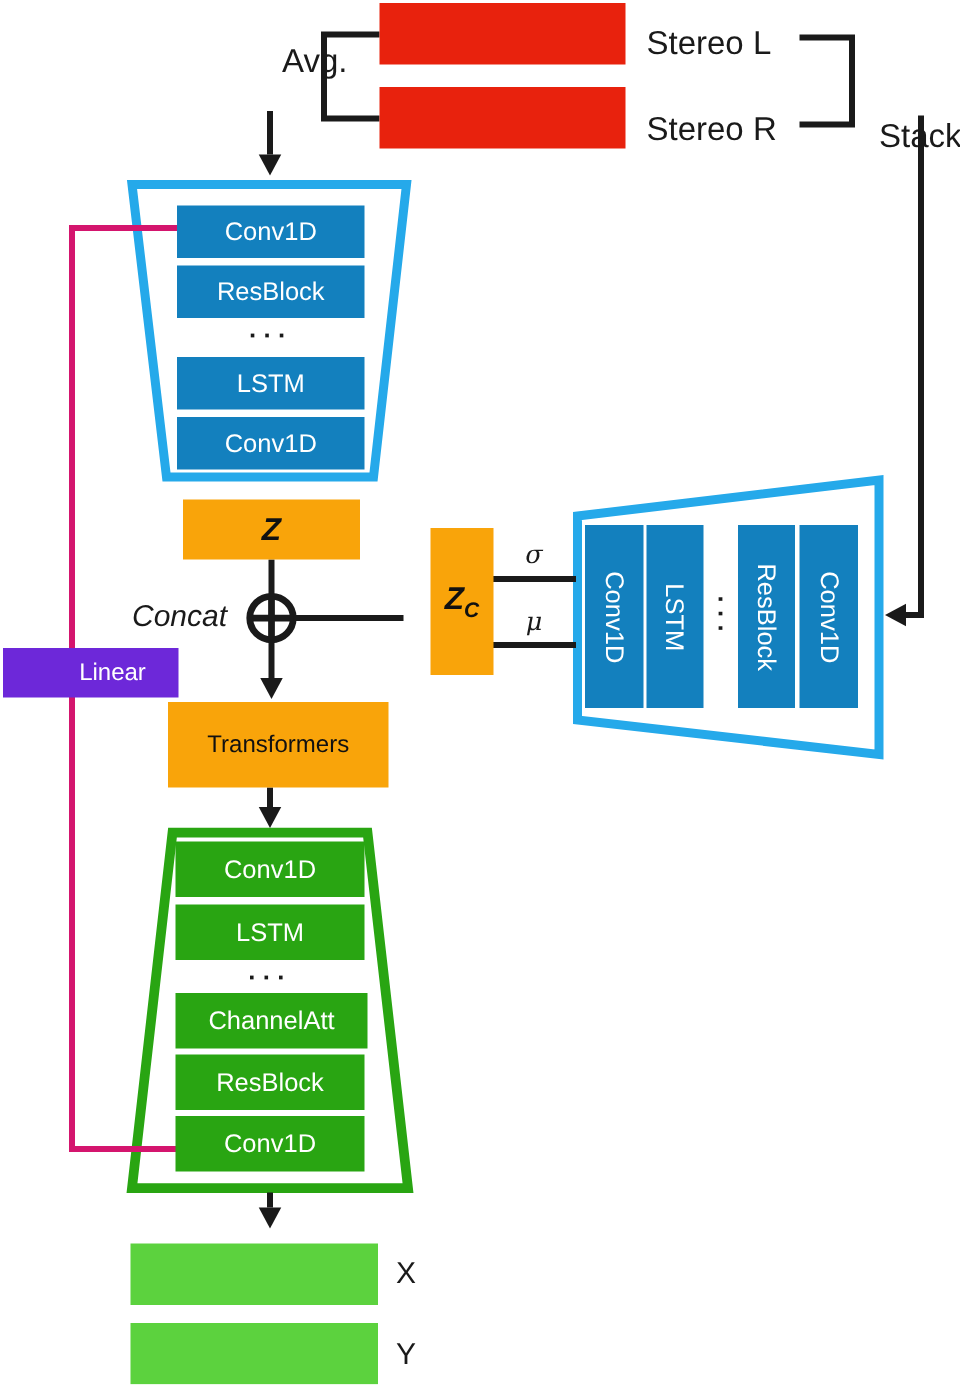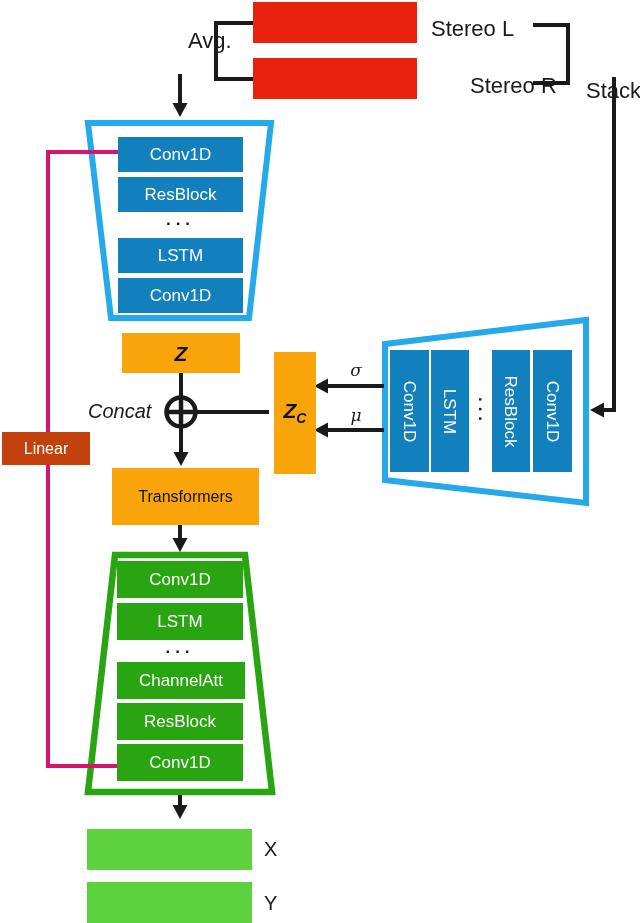--- a/index.html
+++ b/index.html
@@ -15,21 +15,21 @@
   .bar{position:absolute;}
   .red{background:#e8220d;}
   .lgreen{background:#5cd23e;}
   .blk{
     position:absolute;display:flex;align-items:center;justify-content:center;
     color:#ffffff;font-size:17px;line-height:1;white-space:nowrap;
   }
   .blue{background:#1380be;}
   .greenbox{background:#29a512;}
   .orangebox{background:#f9a40a;color:#111111;}
-  .pinkbox{background:#c2410c;color:#ffffff;font-size:16px;}
+  .pinkbox{background:#6d28d9;color:#ffffff;font-size:16px;padding-left:29px;}
   .vblk span{transform:rotate(90deg);white-space:nowrap;}
   .lbl{position:absolute;white-space:nowrap;font-size:22px;line-height:1.15;color:#1a1a1a;}
   .dots{
     position:absolute;display:flex;align-items:center;justify-content:center;
     font-weight:bold;font-size:17px;letter-spacing:4px;color:#1a1a1a;line-height:1;
   }
   .ital{font-style:italic;}
   .math{font-family:"DejaVu Serif","Liberation Serif",serif;font-style:italic;}
   .zlbl{font-weight:bold;font-style:italic;font-size:21px;}
   .zc-wrap{font-weight:bold;font-style:italic;font-size:21px;color:#111;}
@@ -84,36 +84,36 @@
     <polygon points="180,819 172.5,805 187.5,805" fill="#1a1a1a"></polygon>
 
     <polyline points="120,152 48,152 48,766 121,766" fill="none" stroke="#d4156e" stroke-width="4"></polyline>
   </svg>
 
   <div class="bar red" style="left:253px;top:2px;width:164px;height:41px;"></div>
   <div class="bar red" style="left:253px;top:58px;width:164px;height:41px;"></div>
 
   <div class="lbl" style="left:156px;top:28px;margin-left:32px;">Avg.</div>
   <div class="lbl" style="left:431px;top:16px;">Stereo L</div>
-  <div class="lbl" style="left:431px;top:73px;margin-left:39px;">Stereo R</div>
+  <div class="lbl" style="left:431px;top:73px;">Stereo R</div>
   <div class="lbl" style="left:586px;top:46px;margin-top:32px;">Stack</div>
 
   <div class="blk blue" style="left:118px;top:137px;width:125px;height:35px;">Conv1D</div>
   <div class="blk blue" style="left:118px;top:177px;width:125px;height:35px;">ResBlock</div>
   <div class="dots" style="left:118px;top:213px;width:125px;height:20px;">···</div>
   <div class="blk blue" style="left:118px;top:238px;width:125px;height:35px;">LSTM</div>
   <div class="blk blue" style="left:118px;top:278px;width:125px;height:35px;">Conv1D</div>
 
   <div class="blk orangebox" style="left:122px;top:333px;width:118px;height:40px;">
     <span class="zlbl">Z</span>
   </div>
 
   <div class="lbl ital" style="left:88px;top:400px;font-size:20px;">Concat</div>
 
-  <div class="blk orangebox" style="left:274px;top:352px;width:42px;height:122px;">
+  <div class="blk orangebox" style="left:287px;top:352px;width:42px;height:98px;">
     <span class="zc-wrap"><span>Z</span><sub>C</sub></span>
   </div>
 
   <div class="lbl math" style="left:344px;top:361px;width:24px;text-align:center;font-size:17px;">σ</div>
   <div class="lbl math" style="left:344px;top:406px;width:24px;text-align:center;font-size:17px;">μ</div>
 
   <div class="blk blue vblk" style="left:390px;top:350px;width:39px;height:122px;">
       <span>Conv1D</span>
     </div>
   <div class="blk blue vblk" style="left:431px;top:350px;width:38px;height:122px;">

